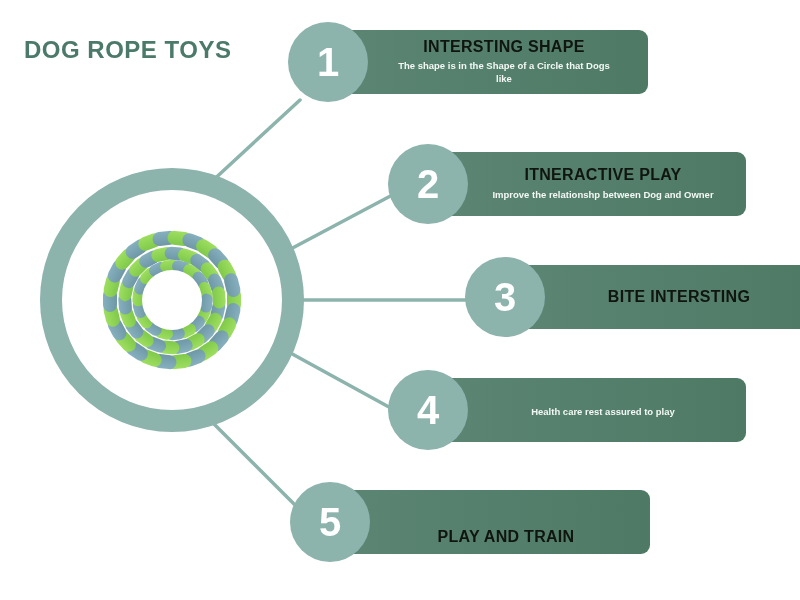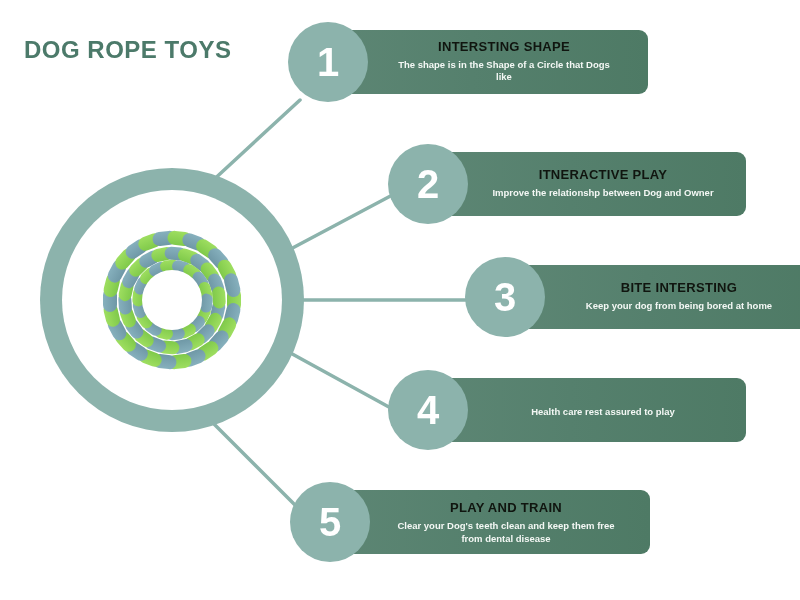--- a/index.html
+++ b/index.html
@@ -109,21 +109,21 @@
     padding: 8px 14px 8px 46px;
     display: flex;
     flex-direction: column;
     justify-content: center;
   }
   .step-card.align-center {
     align-items: center;
     text-align: center;
   }
   .card-title {
-    font-size: 13px;
+    font-size: 16px;
     font-weight: bold;
     color: #10150f;
     letter-spacing: 0.3px;
     line-height: 1.15;
     white-space: nowrap;
   }
   .card-body {
     margin-top: 4px;
     font-size: 9.5px;
     font-weight: bold;
@@ -255,39 +255,37 @@
       <div class="card-body">Improve the relationshp between Dog and Owner</div>
     </div>
     <div class="step-badge">
       <span class="step-number">2</span>
     </div>
   </div>
 
   <div class="step" style="left:465px; top:257px;">
     <div class="step-card align-center" style="width:316px;">
       <div class="card-title">BITE INTERSTING</div>
-      <div class="card-body">Keep your dog from being bored at home</div>
     </div>
     <div class="step-badge">
       <span class="step-number">3</span>
     </div>
   </div>
 
   <div class="step" style="left:388px; top:370px;">
     <div class="step-card align-center" style="width:318px;">
       <div class="card-body">Health care rest assured to play</div>
     </div>
     <div class="step-badge">
       <span class="step-number">4</span>
     </div>
   </div>
 
   <div class="step" style="left:290px; top:482px;">
     <div class="step-card align-center" style="width:320px;justify-content:flex-end;">
       <div class="card-title">PLAY AND TRAIN</div>
-      <div class="card-body">Clear your Dog's teeth clean and keep them free from dental disease</div>
     </div>
     <div class="step-badge">
       <span class="step-number">5</span>
     </div>
   </div>
 
 </div>
 
 </body></html>

